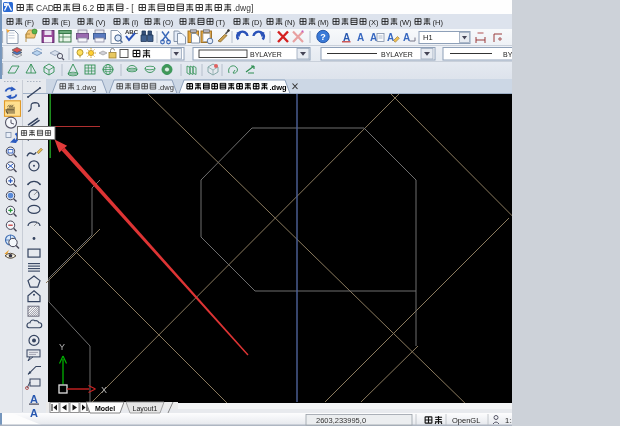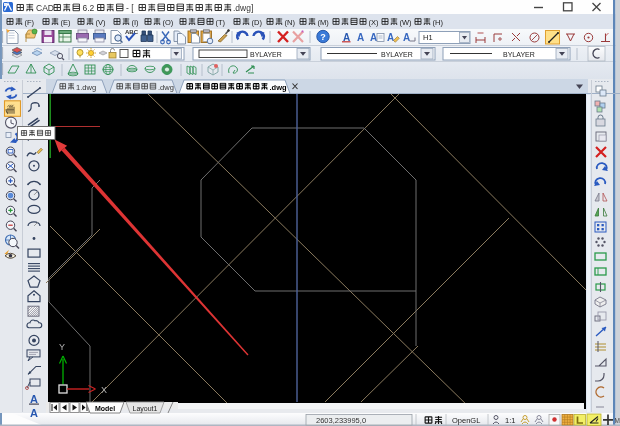--- a/index.html
+++ b/index.html
@@ -1,15 +1,15 @@
 <!DOCTYPE html>
 <html><head><meta charset="utf-8"><style>
 html,body{margin:0;padding:0;background:#cdd2d9;}
 svg text{font-family:"Liberation Sans",sans-serif;}
-#w{position:relative;width:620px;height:426px;overflow:hidden;}
+#w{position:relative;width:512px;height:426px;overflow:hidden;}
 </style></head><body>
 <div id="w">
 <svg width="620" height="426" viewBox="0 0 620 426" shape-rendering="auto">
 <defs>
 <symbol id="k0" viewBox="0 0 8 8">
           <path d="M1 1.2 H7 M1 6.8 H7 M1 1.2 V6.8 M7 1.2 V6.8 M1 4 H7 M4 1.2 V6.8"></path>
         </symbol>
 <symbol id="k1" viewBox="0 0 8 8">
           <path d="M0.8 1.5 H7.2 M4 0.5 V5 M1.2 3.5 H6.8 M0.8 5.6 H7.2 M2 5.6 L1 7.5 M6 5.6 L7 7.5 M4 5.6 V7.5"></path>
         </symbol>

